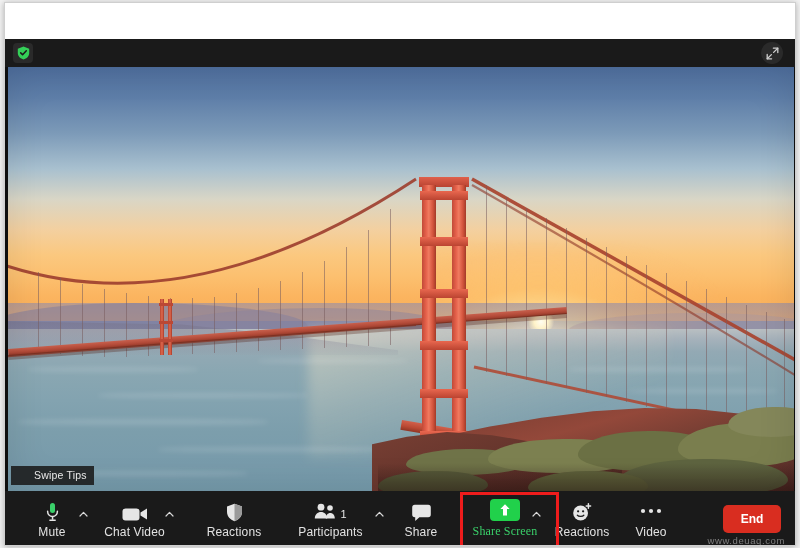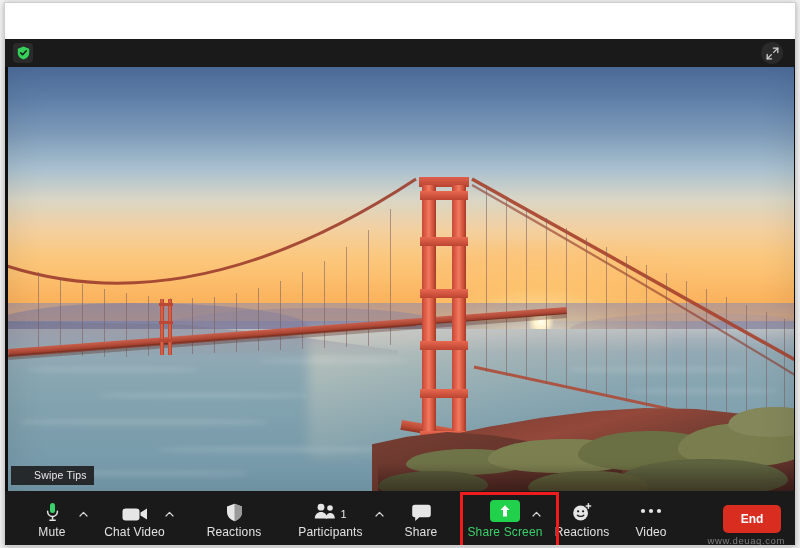--- a/index.html
+++ b/index.html
@@ -404,21 +404,21 @@
     align-items: flex-end;
     justify-content: center;
     position: relative;
   }
   .tb-label {
     font-size: 12px;
     color: #e2e2e2;
     letter-spacing: 0.15px;
     white-space: nowrap;
   }
-  .tb-label.green { color: #3ad06a; }
+  .tb-label.green { color: #3ad06a; font-family: Liberation Serif, serif; }
   .caret {
     position: absolute;
     top: 16px;
     width: 13px;
     height: 13px;
     display: flex;
     align-items: center;
     justify-content: center;
     cursor: default;
   }

